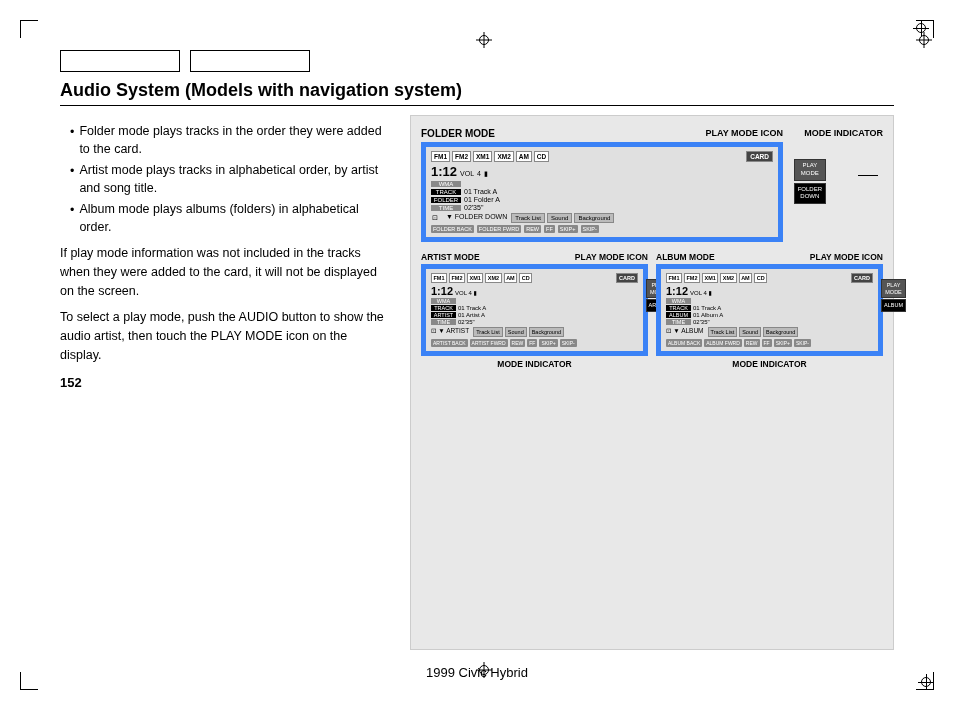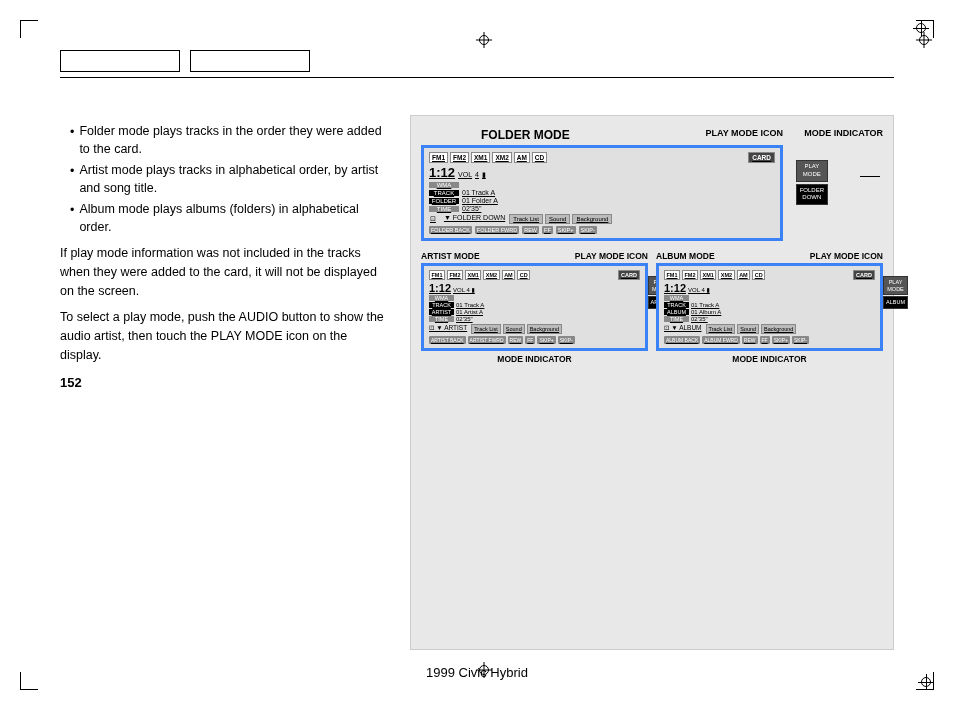--- a/index.html
+++ b/index.html
@@ -125,23 +125,22 @@
       padding: 12px 10px;
       display: flex;
       flex-direction: column;
       gap: 10px;
       font-size: 9px;
     }
 
     
     .panel-inner {
       background: #e0e0e0;
-      border: 3px solid #3b82f6;
+      border: 5px solid #3b82f6;
       padding: 4px 5px;
-      text-decoration: underline;
     }
 
     
     .reg-outer {
       position: absolute;
       width: 16px;
       height: 16px;
     }
     .reg-outer .h-line {
       position: absolute;
@@ -206,20 +205,21 @@
   <div style="position:absolute;top:50%;left:0;right:0;height:1px;background:#000;"></div>
   <div style="position:absolute;left:50%;top:0;bottom:0;width:1px;background:#000;"></div>
   <div style="position:absolute;width:10px;height:10px;border:1.5px solid #000;border-radius:50%;top:50%;left:50%;transform:translate(-50%,-50%);"></div>
 </div>
 
 <div class="header">
   <div class="header-tabs">
     <div class="header-tab"></div>
     <div class="header-tab"></div>
   </div>
+  <div class="header-title">Audio System (Models with navigation system)</div>
   <div class="header-divider"></div>
 </div>
 
 <div class="content">
 
   <div class="text-col">
 
     <div class="bullet-list">
       <div class="bullet-item">
         <span class="bullet-dot">•</span>
@@ -239,21 +239,21 @@
     <div class="para">To select a play mode, push the AUDIO button to show the audio artist, then touch the PLAY MODE icon on the display.</div>
 
     <div class="page-num">152</div>
   </div>
 
   <div class="diagram-col">
 
     <div style="position:relative;">
 
       <div style="display:flex;justify-content:space-between;align-items:flex-start;margin-bottom:3px;padding-right:100px;">
-        <div style="font-size:12px;font-weight:bold;margin-left:60px;">FOLDER MODE</div>
+        <div style="font-size:10px;font-weight:bold;">FOLDER MODE</div>
         <div style="font-size:9px;font-weight:bold;">PLAY MODE ICON</div>
       </div>
       <div style="font-size:9px;font-weight:bold;position:absolute;right:0;top:0;">MODE INDICATOR</div>
 
       <div class="panel-inner" style="position:relative;margin-right:100px;">
 
         <div style="display:flex;gap:2px;margin-bottom:2px;align-items:center;">
           <span style="background:#fff;border:0.5px solid #888;padding:1px 2px;font-size:6.5px;font-weight:bold;">FM1</span>
           <span style="background:#fff;border:0.5px solid #888;padding:1px 2px;font-size:6.5px;font-weight:bold;">FM2</span>
           <span style="background:#fff;border:0.5px solid #888;padding:1px 2px;font-size:6.5px;font-weight:bold;">XM1</span>

